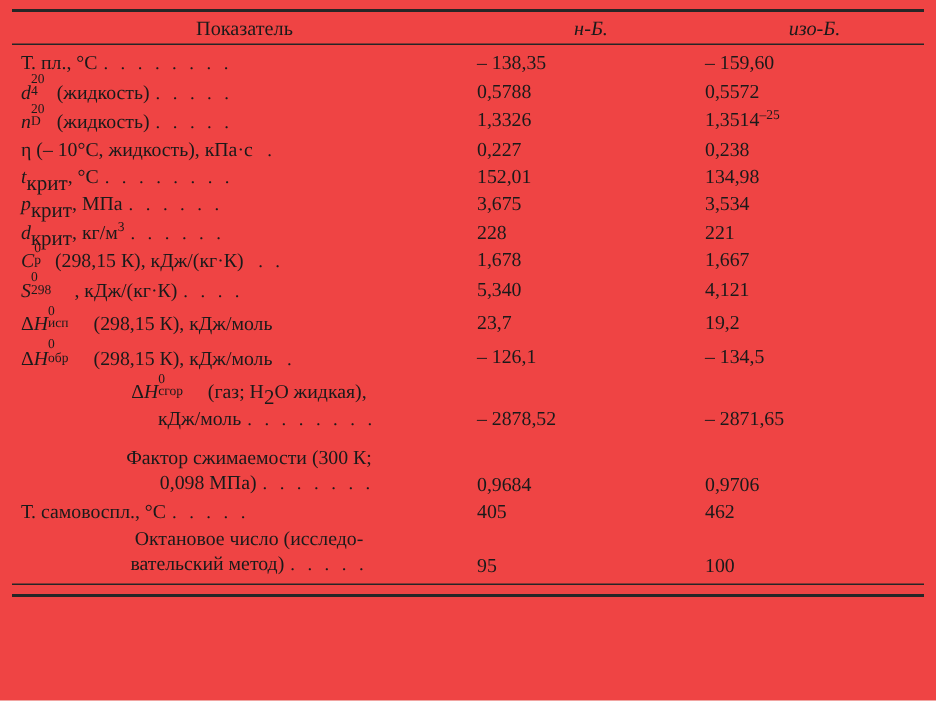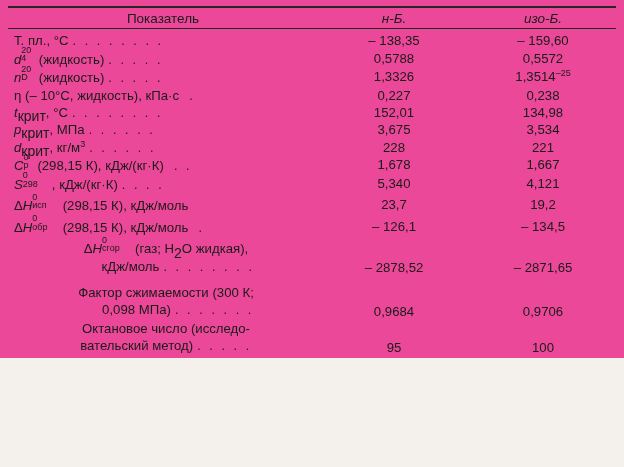--- a/index.html
+++ b/index.html
@@ -3,23 +3,23 @@
 <meta charset="utf-8">
 <style>
   html, body {
     margin: 0;
     padding: 0;
     background: #f4f1ec;
   }
   #page {
     position: relative;
     width: 624px;
-    height: 358px;
-    background: #ec4899;
-    font-family: Liberation Sans, sans-serif;
+    height: 467px;
+    background: #ef4444;
+    font-family: Liberation Serif, serif;
     color: #1a1a1a;
     overflow: hidden;
   }
   .table-wrap {
     position: absolute;
     left: 8px;
     top: 6px;
     width: 608px;
   }
   table.props {
@@ -63,21 +63,21 @@
   }
   th.c0 { width: 310px; }
   th.c1 { width: 152px; }
   th.c2 { width: 146px; }
   .ital { font-style: italic; }
   tbody td.label {
     padding: 1.2px 0 1.2px 6px;
     white-space: nowrap;
   }
   tbody td.val {
-    text-align: center;
+    text-align: left;
     padding: 1.2px 0;
     white-space: nowrap;
   }
   .dots {
     color: #1a1a1a;
     letter-spacing: 2.6px;
     padding-left: 4px;
     font-size: 12.5px;
   }
   sub {
@@ -241,20 +241,25 @@
         <tr>
           <td class="label two-line">
             Фактор сжимаемости (300 К;<br>
             <span class="indent" style="display:inline-block">0,098 МПа)<span class="dots">. . . . . . .</span></span>
           </td>
           <td class="val" style="vertical-align:bottom">0,9684</td>
           <td class="val" style="vertical-align:bottom">0,9706</td>
         </tr>
 
 
+        <tr>
+          <td class="label">Т. самовоспл., °С<span class="dots">. . . . .</span></td>
+          <td class="val">405</td>
+          <td class="val">462</td>
+        </tr>
 
         <tr>
           <td class="label two-line">
             Октановое число (исследо-<br>
             вательский метод)<span class="dots">. . . . .</span>
           </td>
           <td class="val" style="vertical-align:bottom">95</td>
           <td class="val" style="vertical-align:bottom">100</td>
         </tr>
 

